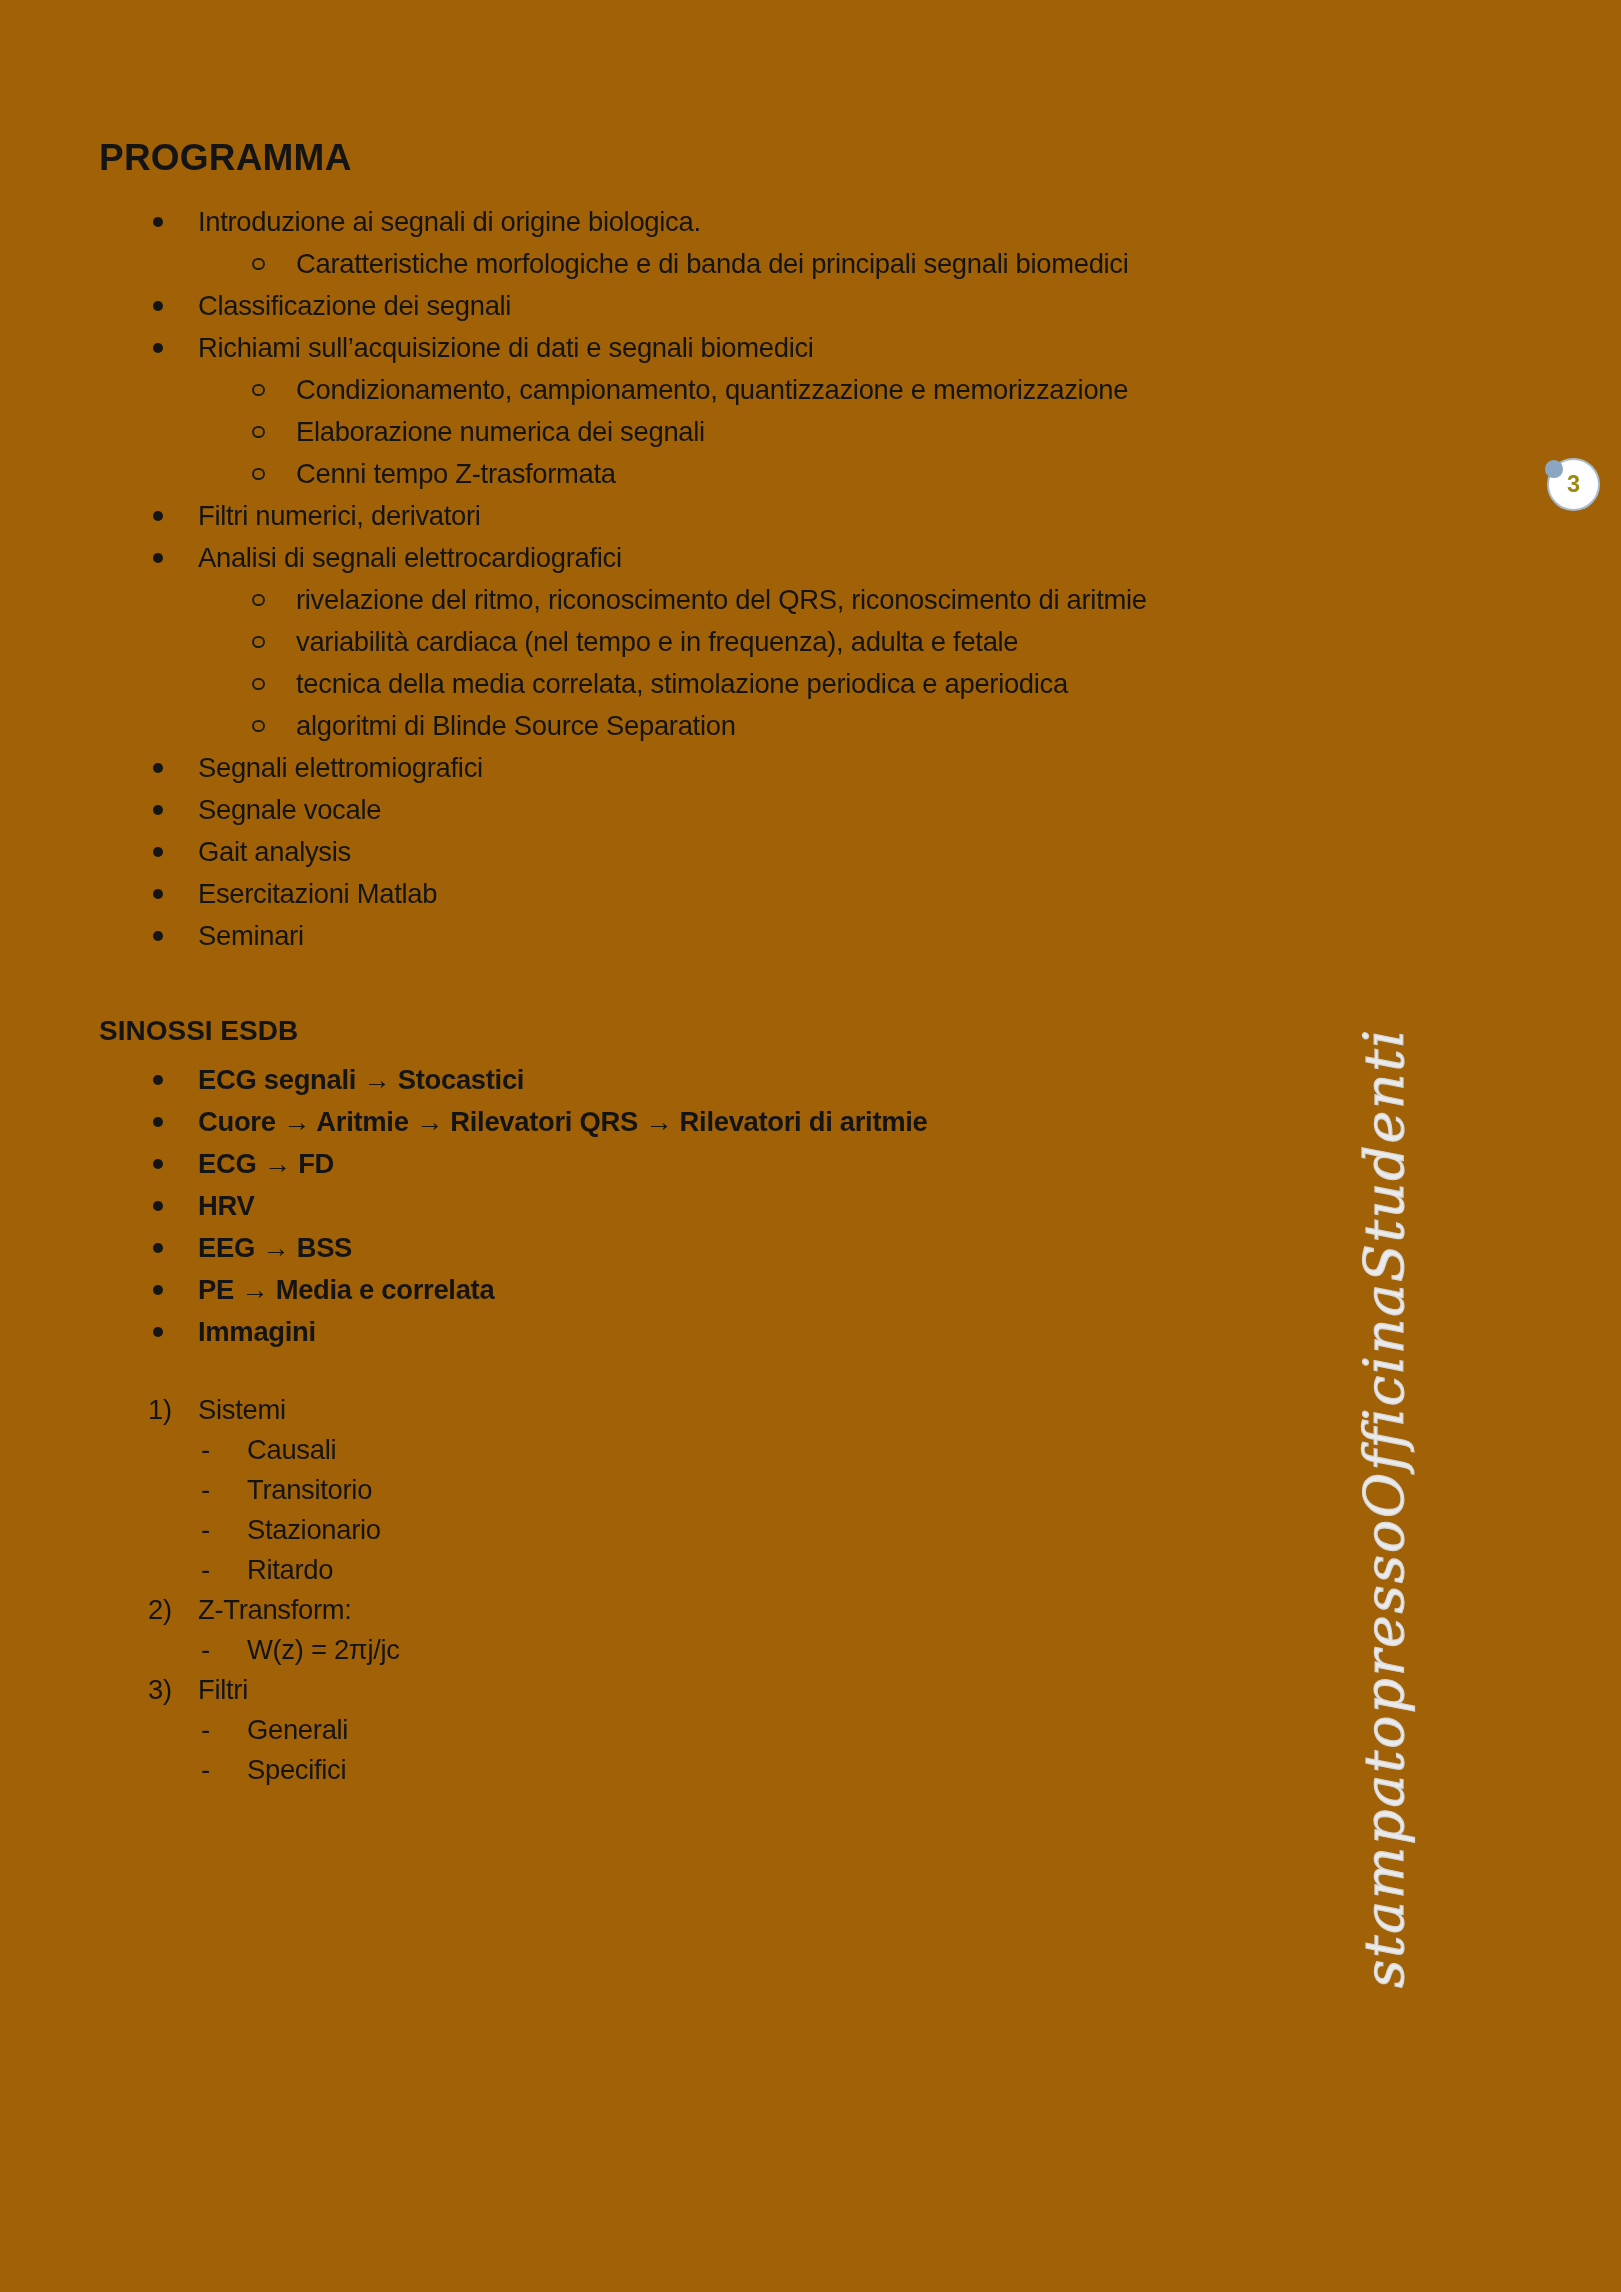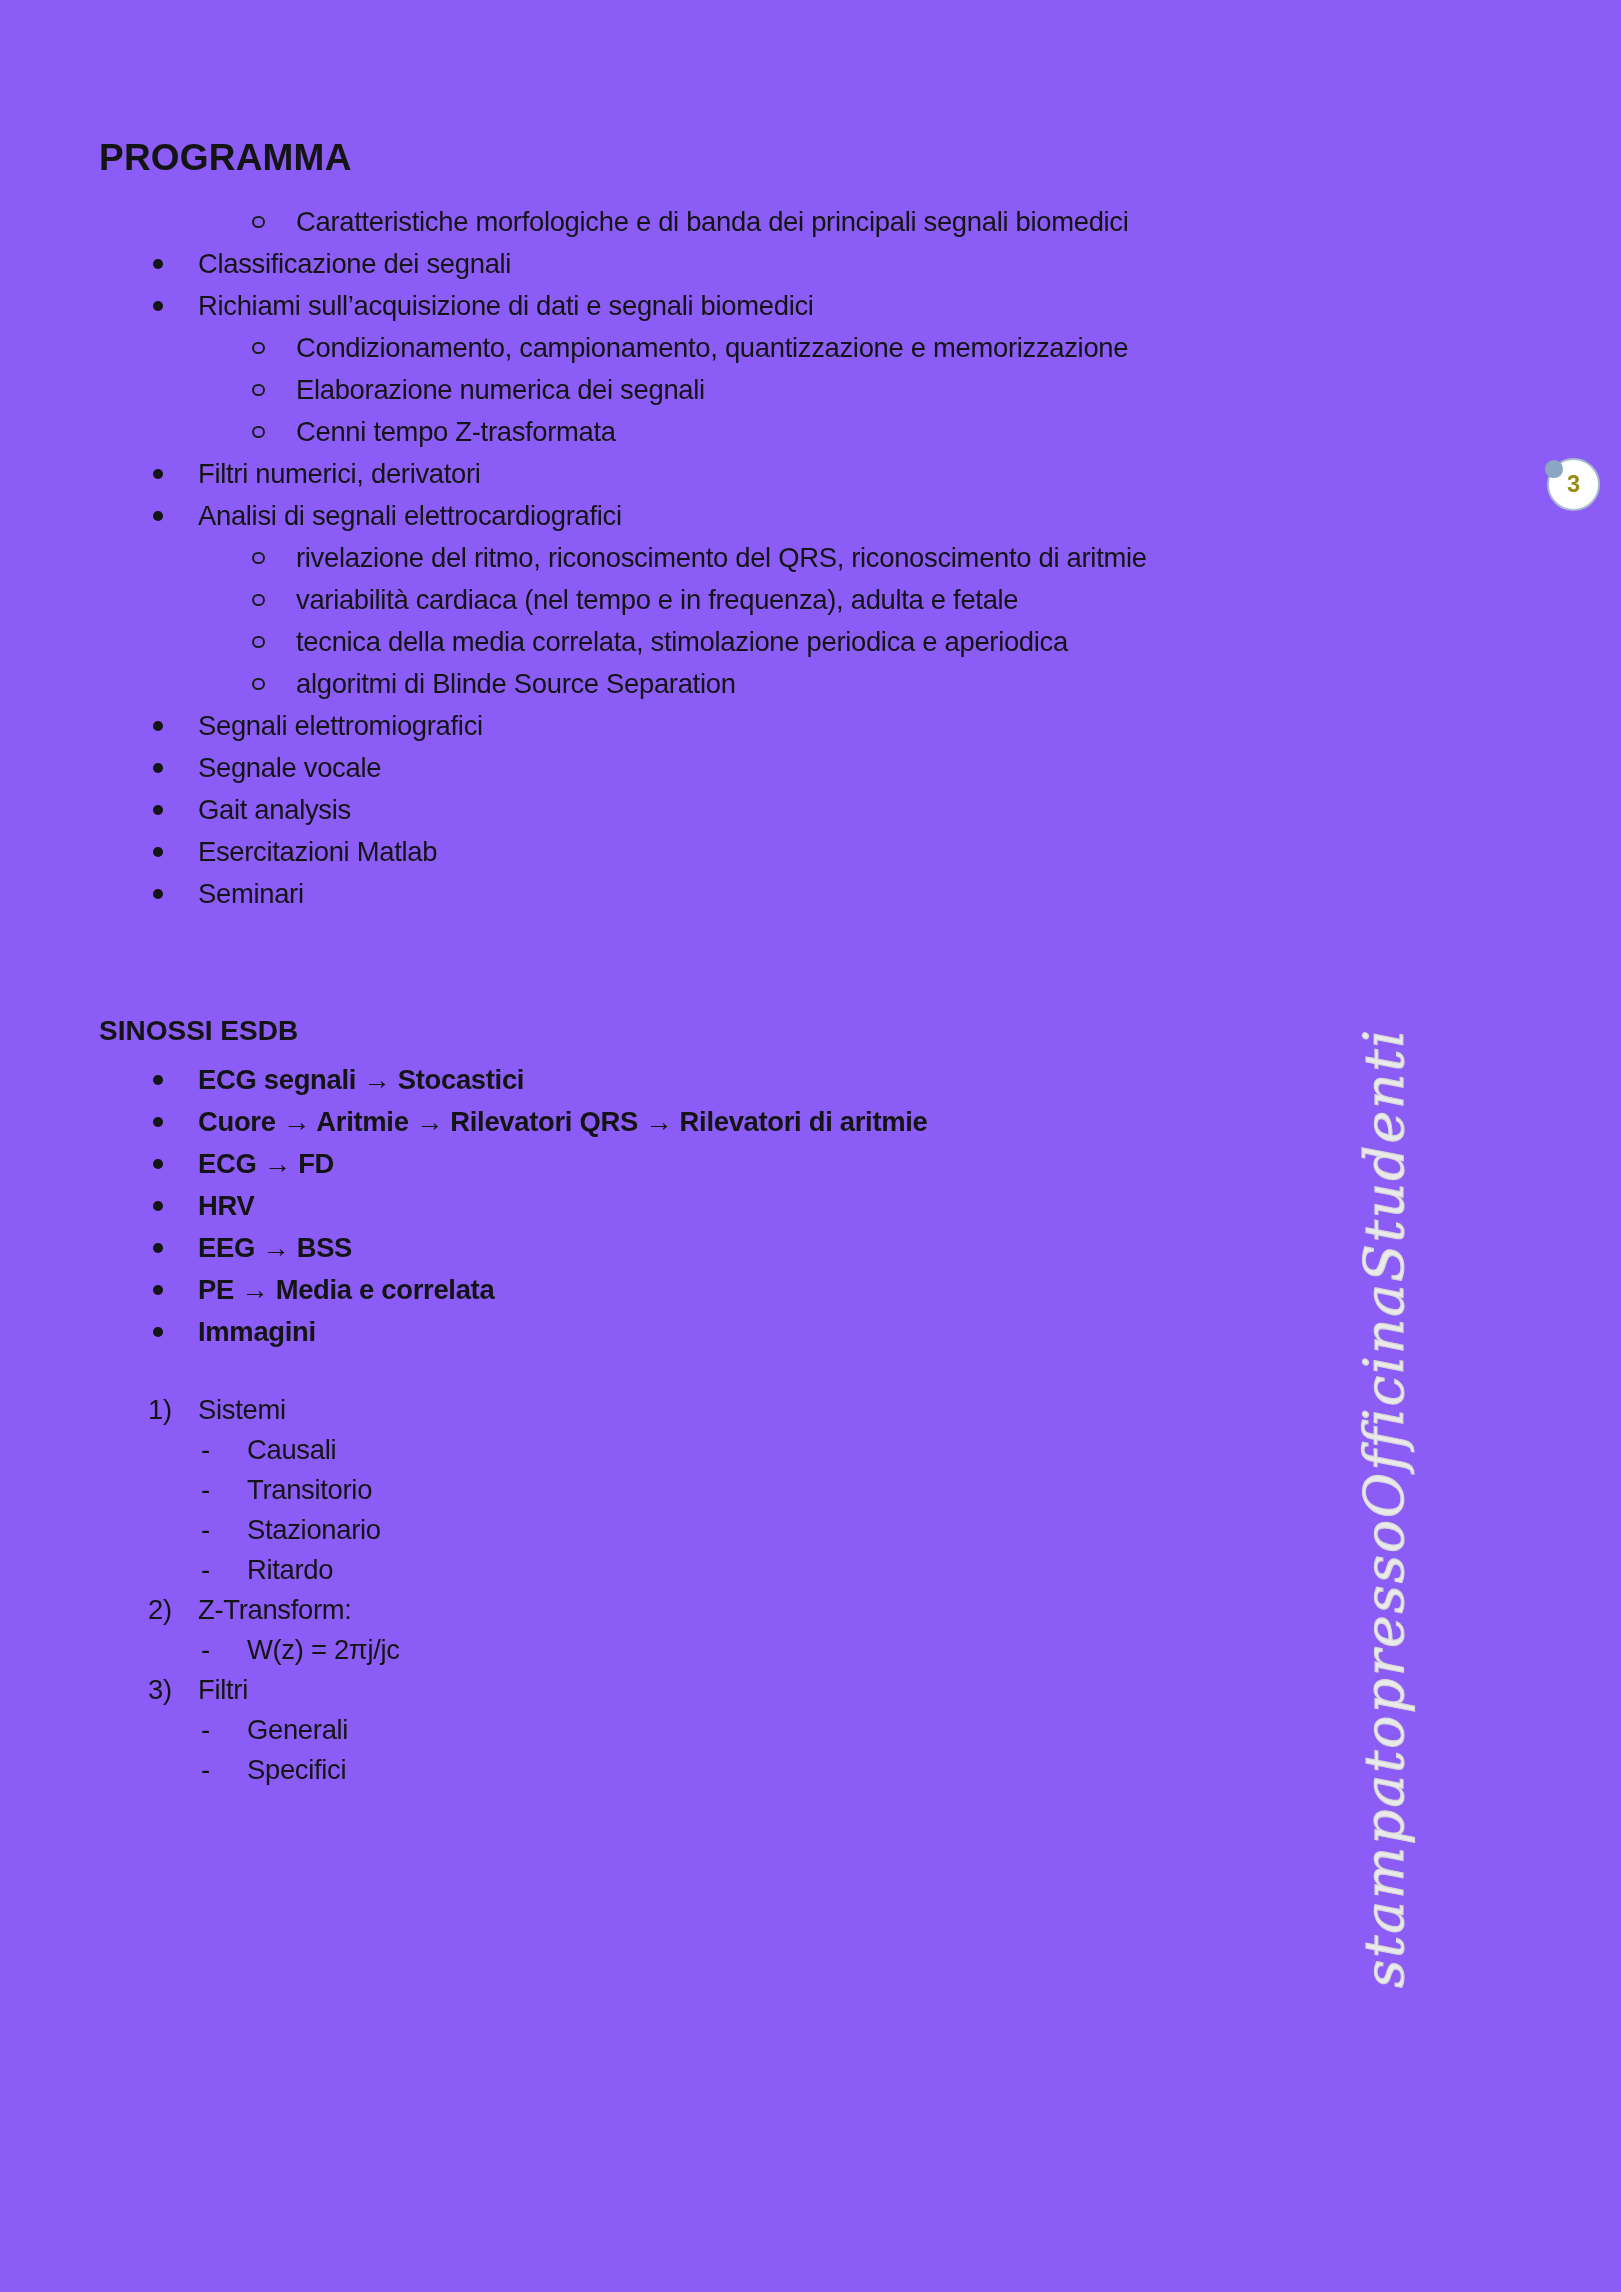--- a/index.html
+++ b/index.html
@@ -1,20 +1,20 @@
 <!DOCTYPE html>
 <html><head>
 <meta charset="utf-8">
 <style>
   html, body { margin: 0; padding: 0; background: #ffffff; }
   .page {
     position: relative;
     width: 1621px;
     height: 2293px;
-    background: #8b5cf6;
+    background: #a16207;
     overflow: hidden;
     font-family: "Liberation Sans", "DejaVu Sans", sans-serif;
     color: #141414;
   }
 
   .doc-title {
     position: absolute;
     left: 99px;
     top: 137px;
     font-size: 37px;
@@ -111,20 +111,21 @@
   }
 </style>
 </head>
 <body>
 
 <div class="page">
 
   <div class="doc-title">PROGRAMMA</div>
 
   <div class="list" id="programma-list">
+      <div class="row bullet"><span class="mark"></span><span class="txt">Introduzione ai segnali di origine biologica.</span></div>
       <div class="row sub"><span class="mark"></span><span class="txt">Caratteristiche morfologiche e di banda dei principali segnali biomedici</span></div>
       <div class="row bullet"><span class="mark"></span><span class="txt">Classificazione dei segnali</span></div>
       <div class="row bullet"><span class="mark"></span><span class="txt">Richiami sull’acquisizione di dati e segnali biomedici</span></div>
       <div class="row sub"><span class="mark"></span><span class="txt">Condizionamento, campionamento, quantizzazione e memorizzazione</span></div>
       <div class="row sub"><span class="mark"></span><span class="txt">Elaborazione numerica dei segnali</span></div>
       <div class="row sub"><span class="mark"></span><span class="txt">Cenni tempo Z-trasformata</span></div>
       <div class="row bullet"><span class="mark"></span><span class="txt">Filtri numerici, derivatori</span></div>
       <div class="row bullet"><span class="mark"></span><span class="txt">Analisi di segnali elettrocardiografici</span></div>
       <div class="row sub"><span class="mark"></span><span class="txt">rivelazione del ritmo, riconoscimento del QRS, riconoscimento di aritmie</span></div>
       <div class="row sub"><span class="mark"></span><span class="txt">variabilità cardiaca (nel tempo e in frequenza), adulta e fetale</span></div>

